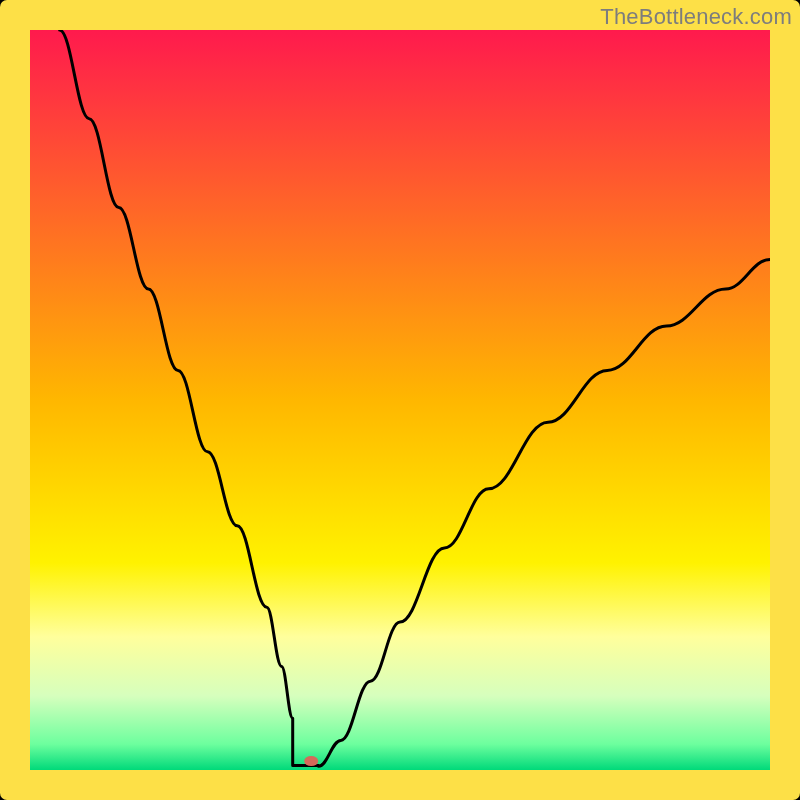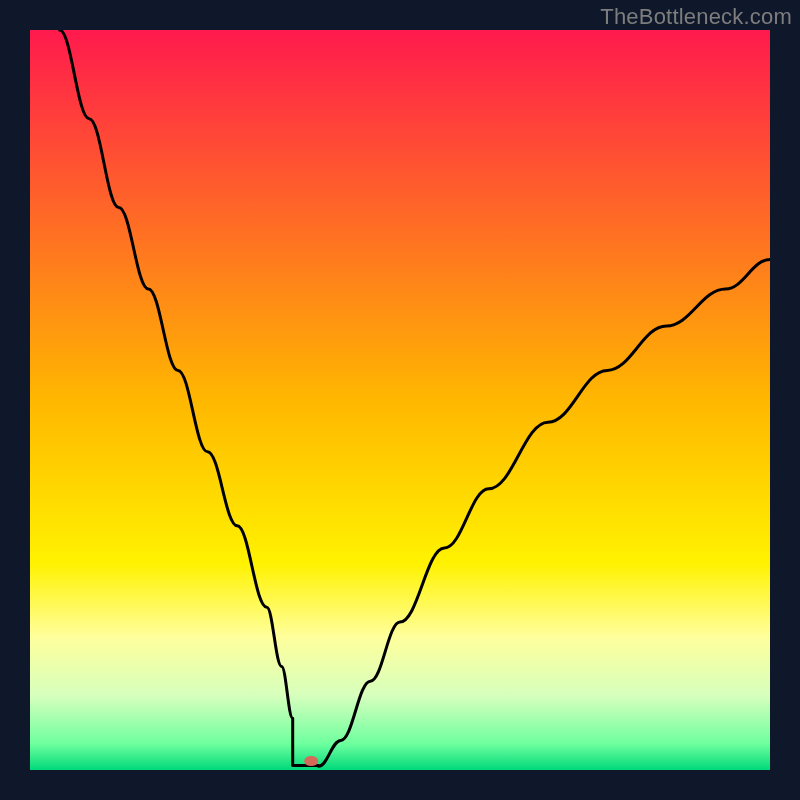--- a/index.html
+++ b/index.html
@@ -10,21 +10,22 @@
     background: #000;
     overflow: hidden;
     font-family: Arial, Helvetica, sans-serif;
   }
   .frame {
     position: absolute;
     top: 0;
     left: 0;
     width: 800px;
     height: 800px;
-    background: #0f172a;
+    background: #fde047;
+    border-radius: 7px;
   }
   .plot {
     position: absolute;
     top: 30px;
     left: 30px;
     width: 740px;
     height: 740px;
     overflow: hidden;
   }
   .watermark {

